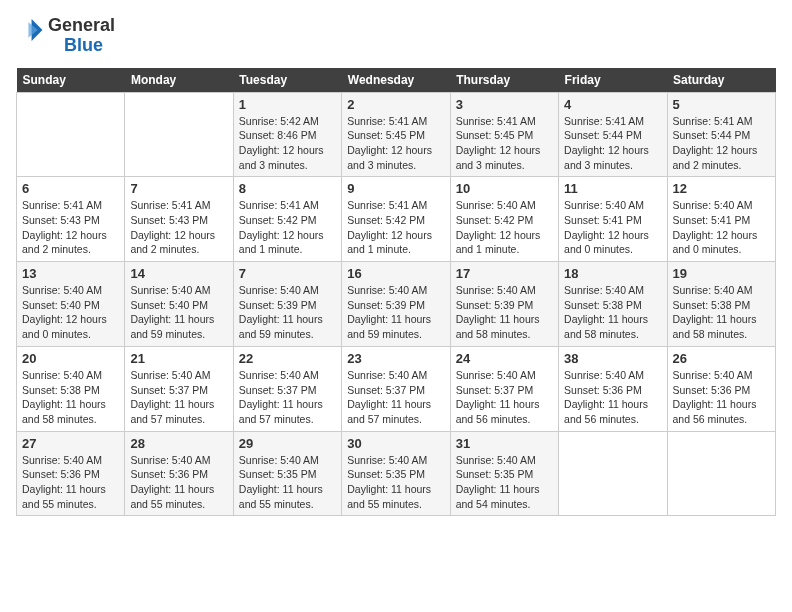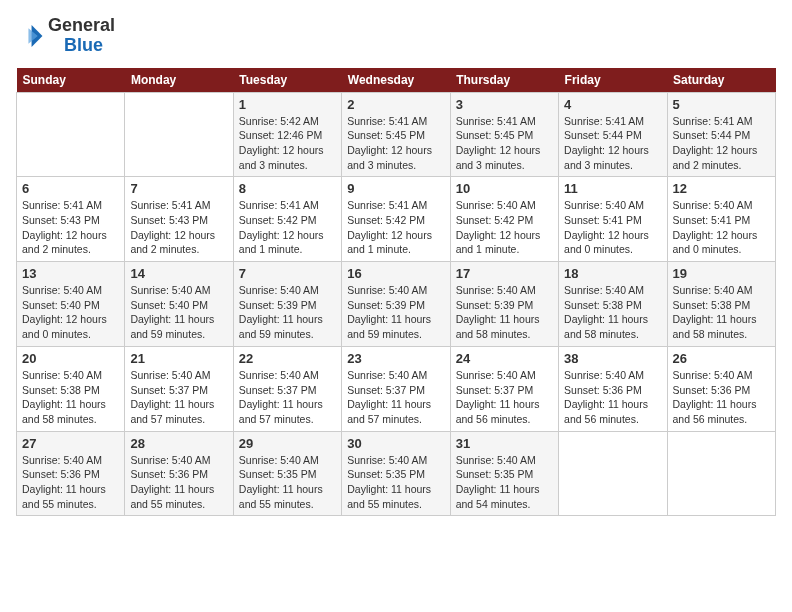--- a/index.html
+++ b/index.html
@@ -11,21 +11,20 @@
       padding: 16px;
     }
     .header {
       display: flex;
       justify-content: space-between;
       align-items: flex-start;
       margin-bottom: 12px;
     }
     .logo {
       display: flex;
-      align-items: center;
       gap: 4px;
     }
     .logo-text {
       font-size: 18px;
       font-weight: bold;
       color: #333;
       line-height: 1.1;
     }
     .logo-blue { color: #1a6ab5; margin-left: 16px; }
     .logo-icon {
@@ -41,21 +40,21 @@
     .subtitle {
       font-size: 16px;
       color: #555;
     }
     table {
       width: 100%;
       border-collapse: collapse;
       font-size: 11px;
     }
     thead tr th {
-      background: #7f1d1d;
+      background: #404040;
       color: #fff;
       text-align: left;
       padding: 5px 6px;
       font-size: 12px;
       font-weight: bold;
     }
     tbody tr td {
       border: 1px solid #ccc;
       vertical-align: top;
       padding: 4px 5px;
@@ -106,21 +105,21 @@
         <th>Saturday</th>
       </tr>
   </thead>
   <tbody id="calendar-body">
       <tr>
         <td class="empty"></td>
         <td class="empty"></td>
         <td>
           <span class="day-num">1</span>
           <div class="day-info" style="white-space: pre-wrap;">Sunrise: 5:42 AM
-Sunset: 12:46 PM
+Sunset: 8:46 PM
 Daylight: 12 hours and 3 minutes.</div>
         </td>
         <td>
           <span class="day-num">2</span>
           <div class="day-info" style="white-space: pre-wrap;">Sunrise: 5:41 AM
 Sunset: 5:45 PM
 Daylight: 12 hours and 3 minutes.</div>
         </td>
         <td>
           <span class="day-num">3</span>

